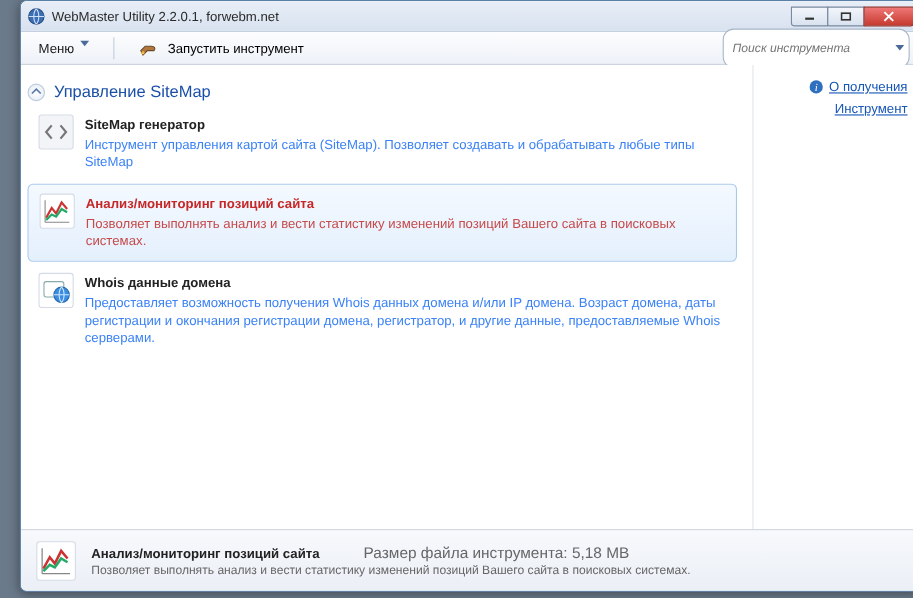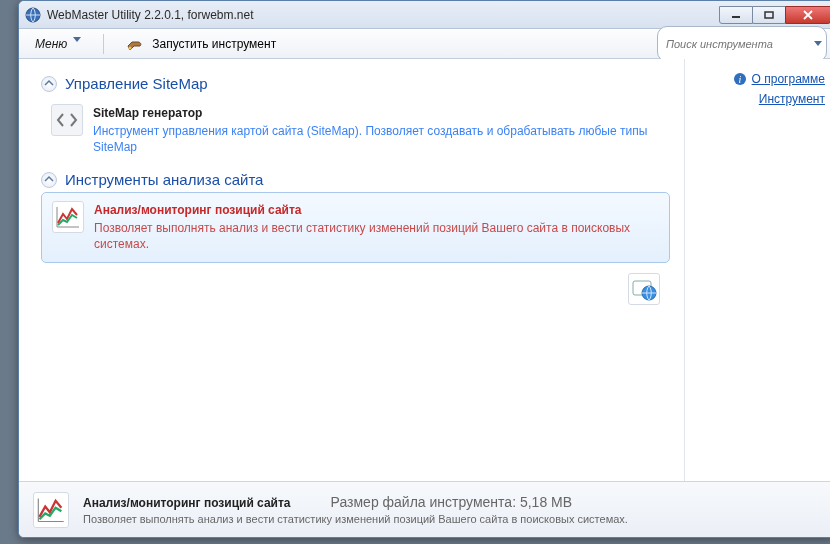--- a/index.html
+++ b/index.html
@@ -61,21 +61,20 @@
     border-bottom:1px solid #c3cddb;
     display:flex; align-items:center;
     padding:0 8px;
     gap:14px;
   }
   .menu-btn {
     display:flex; gap:6px;
     padding:3px 8px;
     border-radius:3px;
     color:#1a1a1a;
-    font-style:italic;
   }
   .tri-down { width:0;height:0;border-left:4px solid transparent;border-right:4px solid transparent;border-top:5px solid #4a6a9a; }
   .run-btn { display:flex; align-items:center; gap:8px; padding:3px 8px; border-radius:3px;justify-content:space-between; }
   .divider { width:1px; height:20px; background:#c3cddb; }
   .spacer { flex:1; }
   .search-box {
     width:170px; height:36px;
     border:1px solid #a9b7c9;
     background:#fff;
     display:flex; align-items:center;
@@ -88,21 +87,21 @@
   }
   
   .body-area {
     flex:1;
     display:flex;
     background:#fff;
     min-height:0;
   }
   .content {
     flex:1;
-    padding:10px 14px 10px 22px;
+    padding:10px 14px 10px 6px;
     border-right:1px solid #e2e6ec;
     overflow:auto;
   }
   .sidebar {
     width:150px;
     padding:10px 10px 10px 8px;
     text-align:right;
   }
   .sidebar a { color:#1555b5; text-decoration:underline; display:block; line-height:20px; }
   .sidebar .info-line { display:flex; align-items:center; justify-content:flex-end; gap:5px; }
@@ -226,28 +225,20 @@
           <svg width="22" height="18" viewBox="0 0 22 18">
               <path d="M7 3L2 9l5 6M15 3l5 6-5 6" stroke="#777" stroke-width="2" fill="none"></path>
             </svg>
         </div>
         <div class="item-text">
           <div class="item-title">SiteMap генератор</div>
           <div class="item-desc">Инструмент управления картой сайта (SiteMap). Позволяет создавать и обрабатывать любые типы SiteMap</div>
         </div>
       </div>
 
-      <div class="section-head">
-        <span class="collapse-icon">
-          <svg width="10" height="10">
-              <path d="M1 6l4-4 4 4" stroke="#5a78a6" stroke-width="1.5" fill="none"></path>
-            </svg>
-        </span>
-        <span>Инструменты анализа сайта</span>
-      </div>
 
       <div class="tool-item selected">
         <div class="item-icon" style="background:#fff;">
           <svg width="26" height="24" viewBox="0 0 26 24">
               <path d="M2 22V2M2 22h22" stroke="#888" stroke-width="1"></path>
               <path d="M3 18l5-9 4 5 5-10 5 6" stroke="#c33" stroke-width="2" fill="none"></path>
               <path d="M3 20l5-5 4 2 5-7 5 3" stroke="#2a6" stroke-width="2" fill="none"></path>
             </svg>
         </div>
         <div class="item-text">
@@ -257,33 +248,37 @@
       </div>
 
       <div class="tool-item">
         <div class="item-icon" style="background:#fff;">
           <svg width="26" height="24" viewBox="0 0 26 24">
               <rect x="2" y="4" width="18" height="14" rx="2" fill="#fff" stroke="#8aa"></rect>
               <circle cx="18" cy="16" r="7" fill="#3a8de0" stroke="#2a6db0"></circle>
               <path d="M11 16h14M18 9c3 3 3 11 0 14M18 9c-3 3-3 11 0 14" stroke="#cfe6ff" stroke-width="1" fill="none"></path>
             </svg>
         </div>
+        <div class="item-text">
+          <div class="item-title">Whois данные домена</div>
+          <div class="item-desc">Предоставляет возможность получения Whois данных домена и/или IP домена. Возраст домена, даты регистрации и окончания регистрации домена, регистратор, и другие данные, предоставляемые Whois серверами.</div>
+        </div>
       </div>
 
     </div>
 
     <div class="sidebar">
       <div class="info-line">
         <span>
           <svg width="14" height="14">
               <circle cx="7" cy="7" r="6" fill="#2f6fc0"></circle>
               <text x="7" y="11" text-anchor="middle" font-size="10" fill="#fff" font-family="Georgia" font-style="italic">i</text>
             </svg>
         </span>
-        <a href="#">О программе</a>
+        <a href="#">О получения</a>
       </div>
       <a href="#">Инструмент</a>
     </div>
   </div>
 
   <div class="footer">
     <div class="item-icon" style="background:#fff;">
       <svg width="30" height="28" viewBox="0 0 26 24">
           <path d="M2 22V2M2 22h22" stroke="#888" stroke-width="1"></path>
           <path d="M3 18l5-9 4 5 5-10 5 6" stroke="#c33" stroke-width="2" fill="none"></path>

